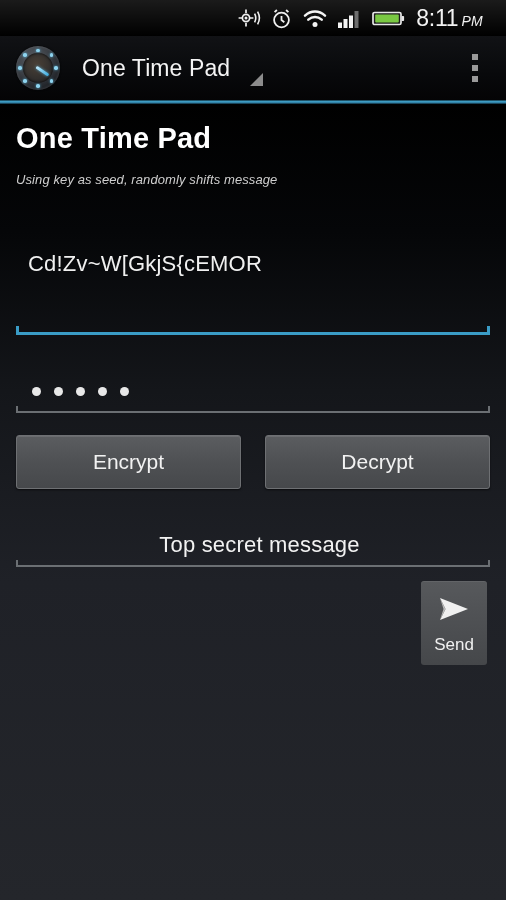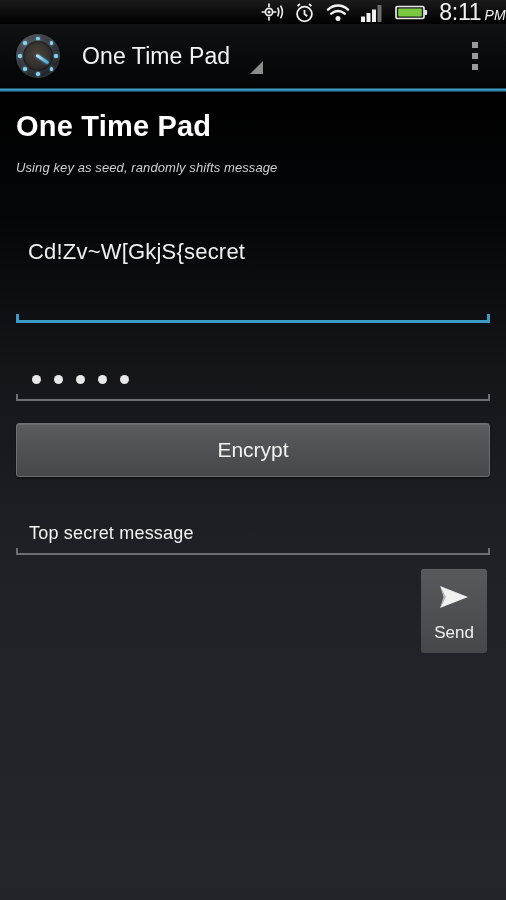--- a/index.html
+++ b/index.html
@@ -6,24 +6,24 @@
   html,body { width:506px; height:900px; }
   body {
     font-family:"Liberation Sans", sans-serif;
     background:#22242a;
     overflow:hidden;
     position:relative;
   }
 
   
   .status-bar {
-    height:24px; width:506px;
+    height:36px; width:506px;
     background:linear-gradient(180deg,#1b1b1b 0%,#0c0c0c 55%,#000 100%);
     display:flex; align-items:center; justify-content:flex-end;
-    padding-right:0;
+    padding-right:23px;
     position:relative;
   }
   .status-icons { display:flex; align-items:center; gap:9px; }
   .sicon { display:flex; align-items:center; justify-content:center; }
   .status-time {
     color:#f2f2f2; font-size:23px; margin-left:11px;
     letter-spacing:-0.2px; display:flex; align-items:baseline; gap:3px;
   }
   .status-time .ampm { font-size:14px; letter-spacing:0.3px;font-style:italic; }
 
@@ -124,24 +124,25 @@
   .field .underline::before { left:0; }
   .field .underline::after  { right:0; }
 
   .field.focused .underline { background:#3a9cc6; height:3px; }
   .field.focused .underline::before,
   .field.focused .underline::after { background:#3a9cc6; height:9px; width:3px; }
 
   .field.empty-focused { height:16px; margin-top:38px; }
 
   .field-text {
-    color:#f2f2f2; font-size:18px; padding-left:13px;
+    color:#f2f2f2; font-size:22px; padding-left:13px;
     background:transparent; border:0; outline:0;
     width:100%; font-family:inherit;
     letter-spacing:0.2px;
+    text-align:center;
   }
   .pw-dots {
     display:flex; align-items:center; gap:13px; padding-left:16px;
   }
   .pw-dots i {
     width:9px; height:9px; border-radius:50%; background:#e8e8e8;
     display:block;
   }
 
   
@@ -261,39 +262,40 @@
     <i></i>
   </div>
 </div>
 <div class="bar-divider"></div>
 
 <div class="content">
 
   <div class="page-title">One Time Pad</div>
   <div class="page-subtitle">Using key as seed, randomly shifts message</div>
 
-  <div class="cipher-output">Cd!Zv~W[GkjS{secret</div>
+  <div class="cipher-output">Cd!Zv~W[GkjS{cEMOR</div>
 
   <div class="field focused empty-focused">
     <div class="underline"></div>
   </div>
 
   <div class="field">
     <div class="pw-dots">
       <i></i>
       <i></i>
       <i></i>
       <i></i>
       <i></i>
     </div>
     <div class="underline"></div>
   </div>
 
   <div class="btn-row">
     <button class="btn">Encrypt</button>
+    <button class="btn">Decrypt</button>
   </div>
 
   <div class="field">
     <div class="field-text">Top secret message</div>
     <div class="underline"></div>
   </div>
 
   <div class="send-row">
     <div class="send-btn">
       <span>

